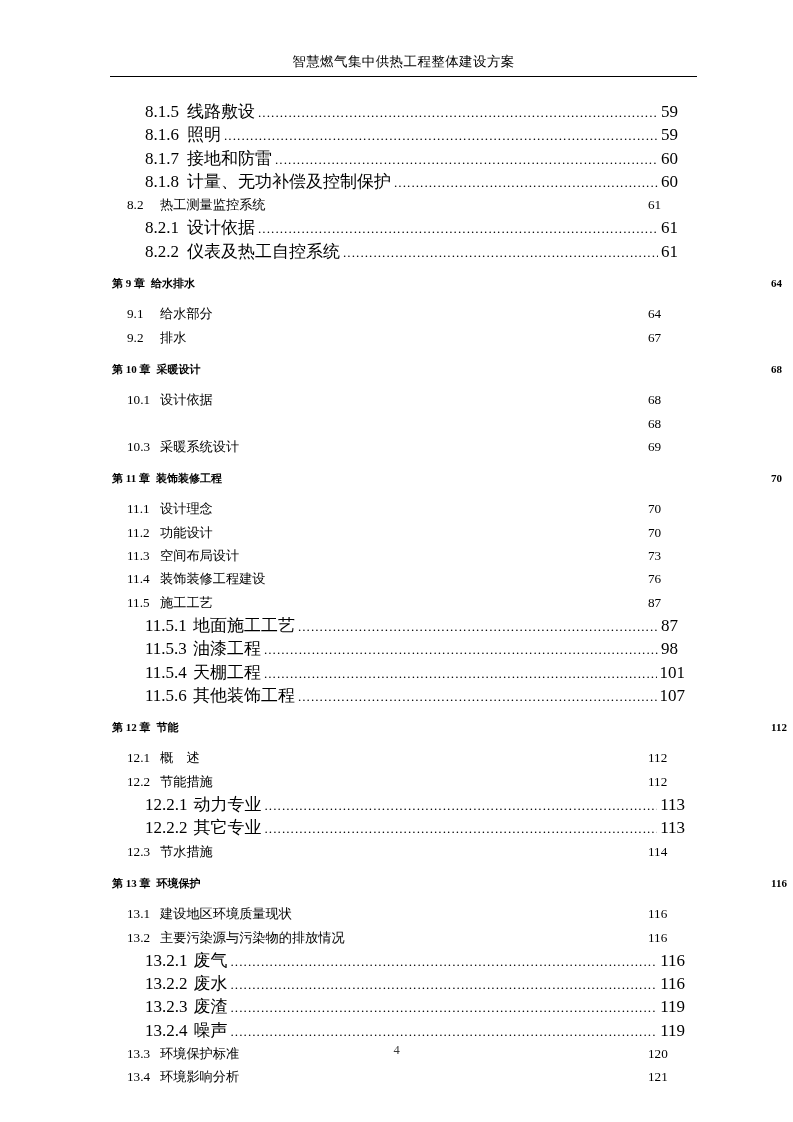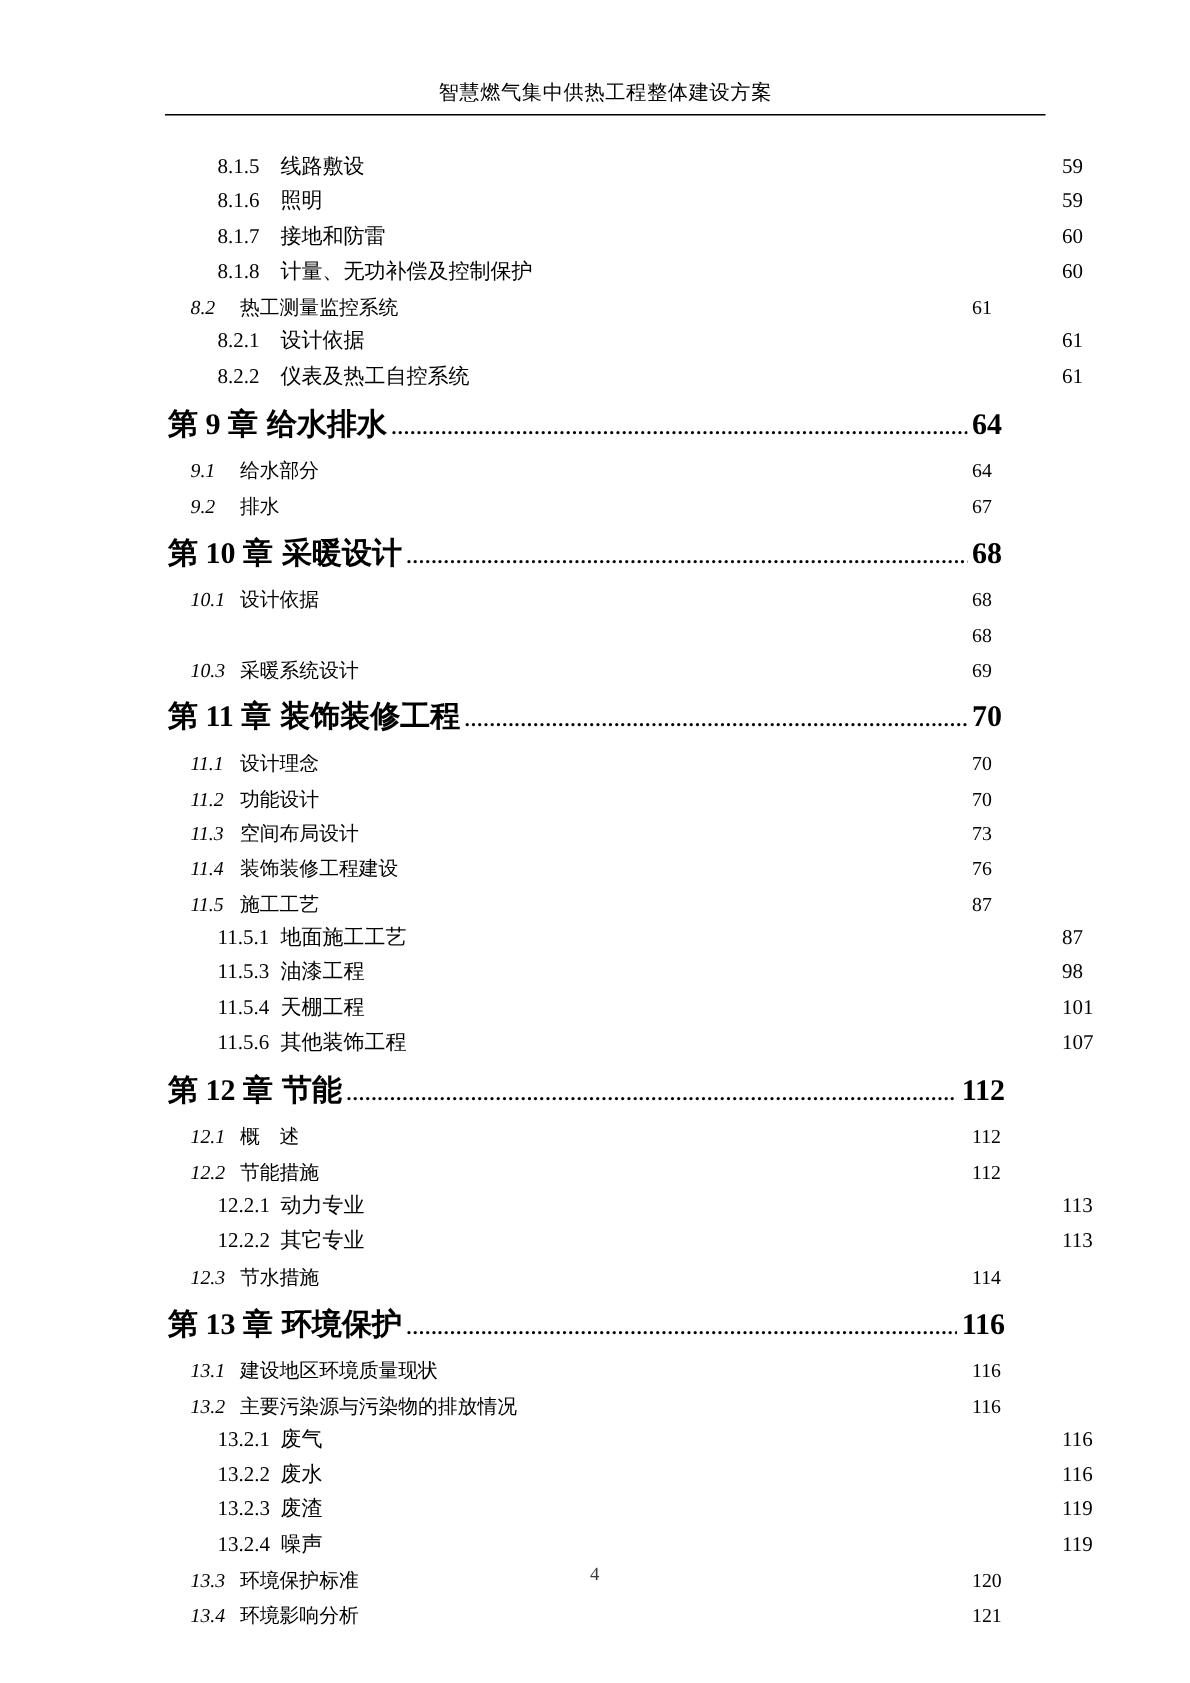--- a/index.html
+++ b/index.html
@@ -89,41 +89,40 @@
   .toc-entry .pageno {
     flex: 0 0 auto;
     text-align: left;
     padding-left: 2px;
   }
 
   
   .lvl1 {
     font-weight: bold;
     padding-left: 112px;
-    padding-right: 123px;
     margin-top: 9px;
     margin-bottom: 7px;
-    font-size: 20px;
+    font-size: 11px;
   }
   .lvl1 .leader::before { letter-spacing: 0.85px; font-weight: bold; }
   .lvl1 .pageno { min-width: 22px; }
 
   
   .lvl2 {
     padding-left: 127px;
     padding-right: 123px;
   }
-  .lvl2 .num  { display: inline-block; min-width: 27px; font-style: italic; }
+  .lvl2 .num  { display: inline-block; min-width: 27px; }
   .lvl2 .pageno { min-width: 22px; }
 
   
   .lvl3 {
     padding-left: 145px;
-    padding-right: 61px;
-    font-size: 14px;
+    padding-right: 108px;
+    font-size: 17px;
   }
   .lvl3 .num  { display: inline-block; min-width: 36px; }
   .lvl3 .pageno { min-width: 24px; }
 
   .num-gap { display: inline-block; width: 6px; }
 
   
   .footer {
     position: absolute;
     left: 0;

